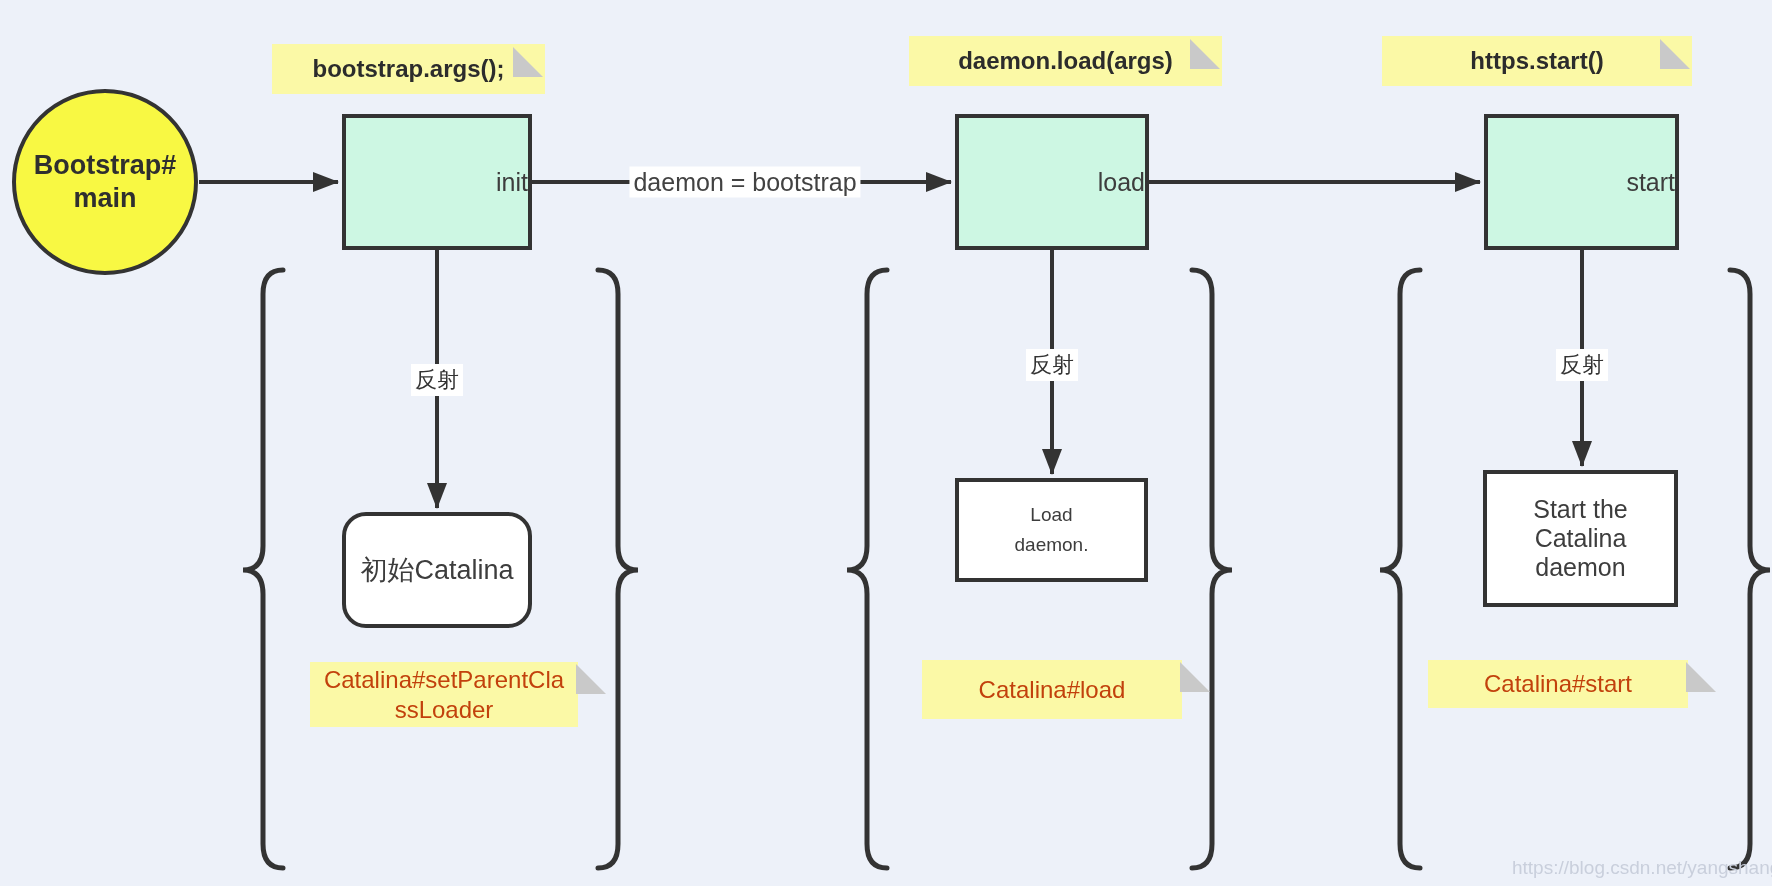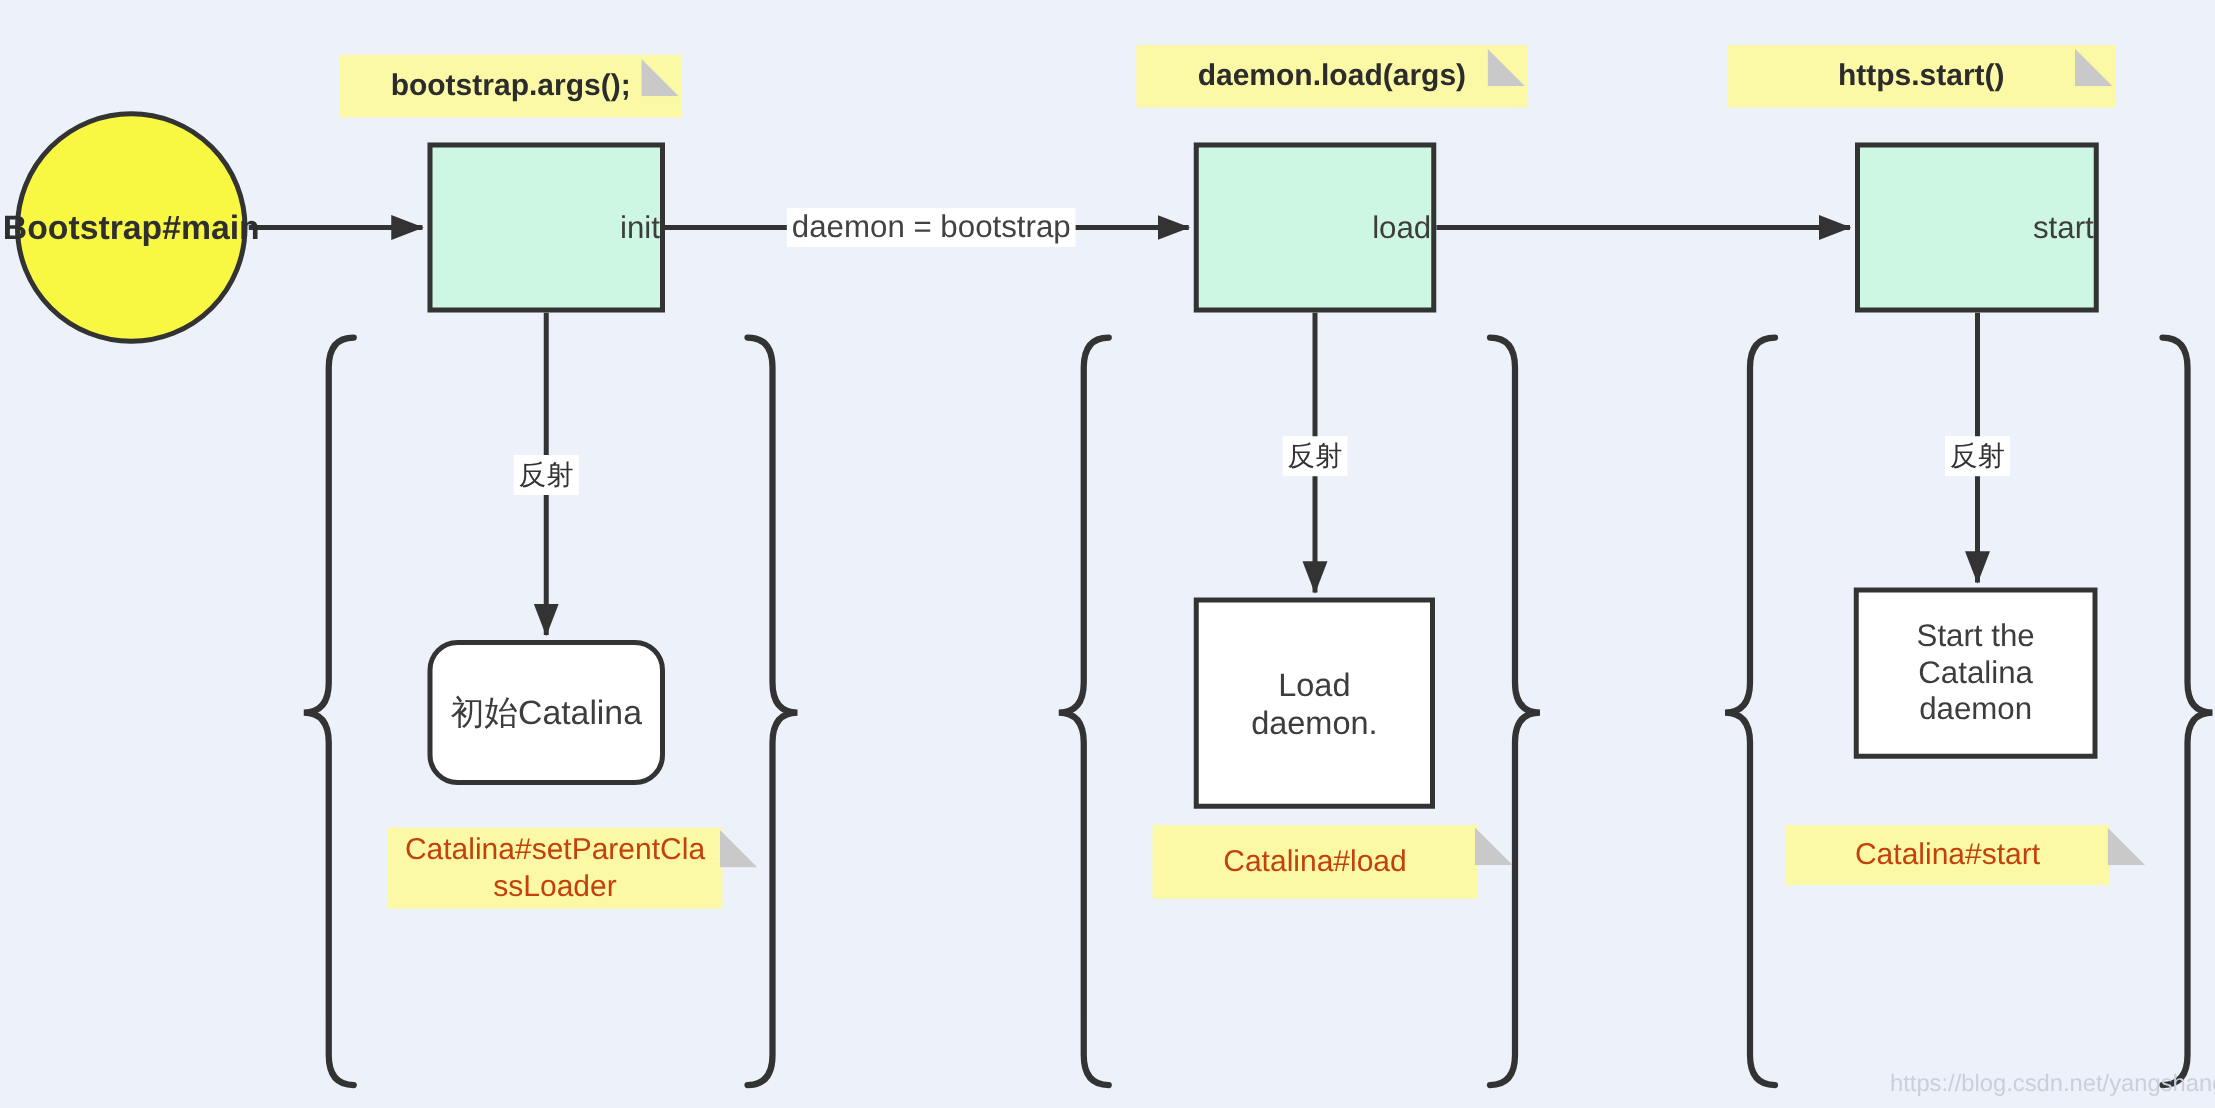--- a/index.html
+++ b/index.html
@@ -9,21 +9,21 @@
     font-family:"Liberation Sans","DejaVu Sans",sans-serif;
     color:#3d3d3d;
   }
   .abs{position:absolute;}
   #wires{position:absolute;left:0;top:0;width:1772px;height:886px;}
 
   
   .start-circle{
     left:12px;top:89px;width:186px;height:186px;border-radius:50%;
     background:#f8f843;border:4px solid #333;box-sizing:border-box;
-    display:flex;flex-direction:row;align-items:center;justify-content:center;
+    display:flex;flex-direction:column;align-items:center;justify-content:center;
     font-weight:bold;font-size:27px;line-height:33px;color:#2f2f2f;text-align:center;
   }
 
   
   .gbox{
     background:#cdf7e3;border:4px solid #333;box-sizing:border-box;
     display:flex;align-items:center;justify-content:flex-end;
     font-size:25px;color:#3d3d3d;
   }
   .gbox.init{left:342px;top:114px;width:190px;height:136px;}
@@ -50,21 +50,21 @@
   .n5{left:922px;top:660px;width:260px;height:59px;}
   .n6{left:1428px;top:660px;width:260px;height:48px;}
 
   
   .wbox{
     background:#ffffff;border:4px solid #333;box-sizing:border-box;
     display:flex;align-items:center;justify-content:center;text-align:center;
     color:#3d3d3d;
   }
   .wbox.w1{left:342px;top:512px;width:190px;height:116px;border-radius:24px;font-size:27px;}
-  .wbox.w2{left:955px;top:478px;width:193px;height:169px;font-size:26px;line-height:30px;}
+  .wbox.w2{left:955px;top:478px;width:193px;height:104px;font-size:19px;line-height:30px;}
   .wbox.w3{left:1483px;top:470px;width:195px;height:137px;font-size:25px;line-height:29px;}
   .wbox .inner2{width:120px;}
   .wbox .inner3{width:112px;}
 
   
   .wire-label{
     background:#ffffff;padding:1px 4px;white-space:nowrap;
     transform:translate(-50%,-50%);text-align:center;
   }
   .edge-label{font-size:25px;color:#424242;}

